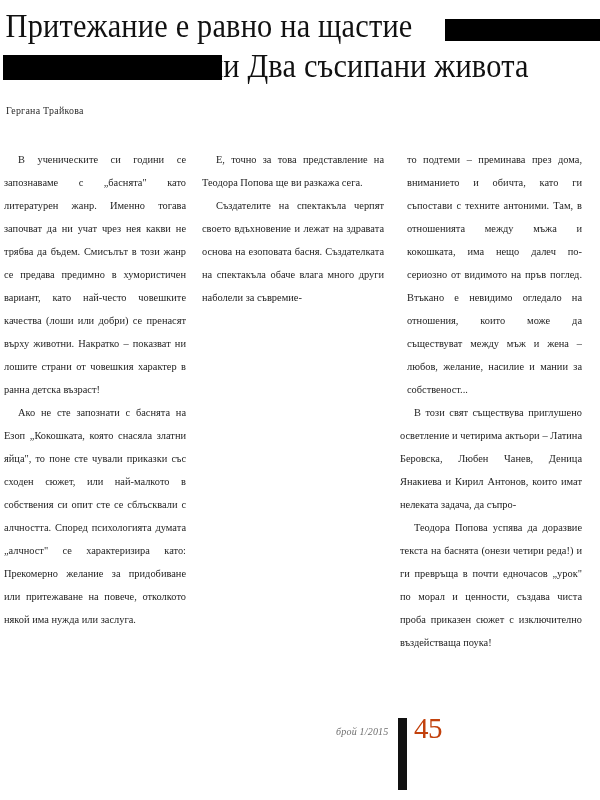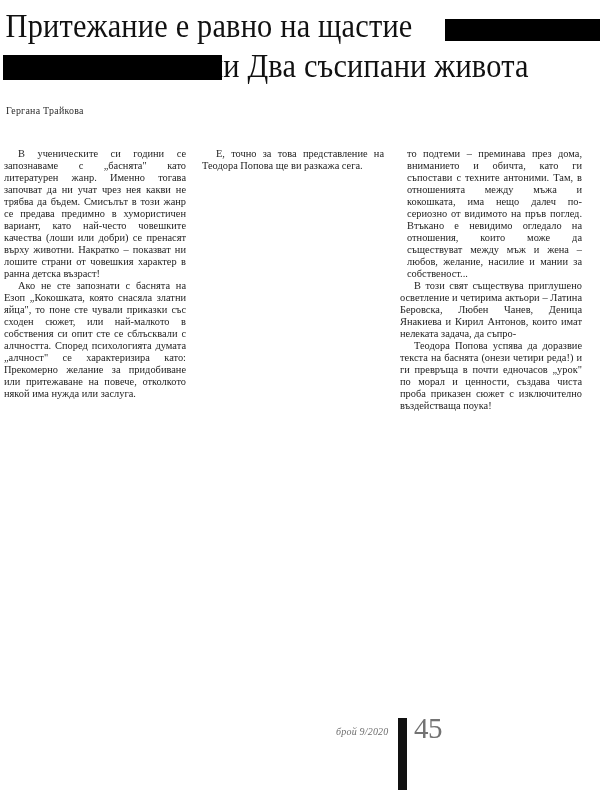--- a/index.html
+++ b/index.html
@@ -87,21 +87,21 @@
     top: 148px;
     width: 592px;
     height: 560px;
     display: flex;
     gap: 16px;
     align-items: flex-start;
   }
   .column {
     width: 182px;
     font-size: 10.4px;
-    line-height: 12px;
+    line-height: 23px;
     text-align: justify;
     text-justify: inter-word;
     color: #1d1d1d;
     hyphens: manual;
   }
   .column p {
     margin: 0;
     text-indent: 14px;
   }
   .column p.cont {
@@ -132,21 +132,21 @@
     top: 6px;
     width: 9px;
     height: 72px;
     background: #111;
   }
   .page-number {
     position: absolute;
     left: 414px;
     top: 0px;
     font-size: 29px;
-    color: #737373;
+    color: #c2410c;
     letter-spacing: -0.5px;
   }
 </style>
 </head>
 <body>
 
 <div class="page">
 
   <div class="headline">
     <div class="headline-line line-1">Притежание е равно на щастие</div>
@@ -159,29 +159,30 @@
 
   <div class="columns">
 
     <div class="column">
       <p>В ученическите си години се запознаваме с „баснята" като литературен жанр. Именно тогава започват да ни учат чрез нея какви не трябва да бъдем. Смисълът в този жанр се предава предимно в хумористичен вариант, като най-често човешките качества (лоши или добри) се пренасят върху животни. Накратко – показват ни лошите страни от човешкия характер в ранна детска възраст!</p>
       <p>Ако не сте запознати с баснята на Езоп „Кокошката, която снасяла златни яйца", то поне сте чували приказки със сходен сюжет, или най-малкото в собствения си опит сте се сблъсквали с алчността. Според психологията думата „алчност" се характеризира като: Прекомерно желание за придобиване или притежаване на повече, отколкото някой има нужда или заслуга.</p>
     </div>
 
     <div class="column">
       <p>Е, точно за това представление на Теодора Попова ще ви разкажа сега.</p>
+      <p>Създателите на спектакъла черпят своето вдъхновение и лежат на здравата основа на езоповата басня. Създателката на спектакъла обаче влага много други наболели за съвремие-</p>
     </div>
 
     <div class="column">
       <p class="cont">то подтеми – преминава през дома, вниманието и обичта, като ги съпостави с техните антоними. Там, в отношенията между мъжа и кокошката, има нещо далеч по-сериозно от видимото на пръв поглед. Втъкано е невидимо огледало на отношения, които може да съществуват между мъж и жена – любов, желание, насилие и мании за собственост...</p>
       <p>В този свят съществува приглушено осветление и четирима актьори – Латина Беровска, Любен Чанев, Деница Янакиева и Кирил Антонов, които имат нелеката задача, да съпро-</p>
       <p>Теодора Попова успява да доразвие текста на баснята (онези четири реда!) и ги превръща в почти едночасов „урок" по морал и ценности, създава чиста проба приказен сюжет с изключително въздействаща поука!</p>
     </div>
 
   </div>
 
   <div class="footer">
-    <div class="issue">брой 9/2020</div>
+    <div class="issue">брой 1/2015</div>
     <div class="footer-bar"></div>
     <div class="page-number">45</div>
   </div>
 
 </div>
 
 </body></html>

